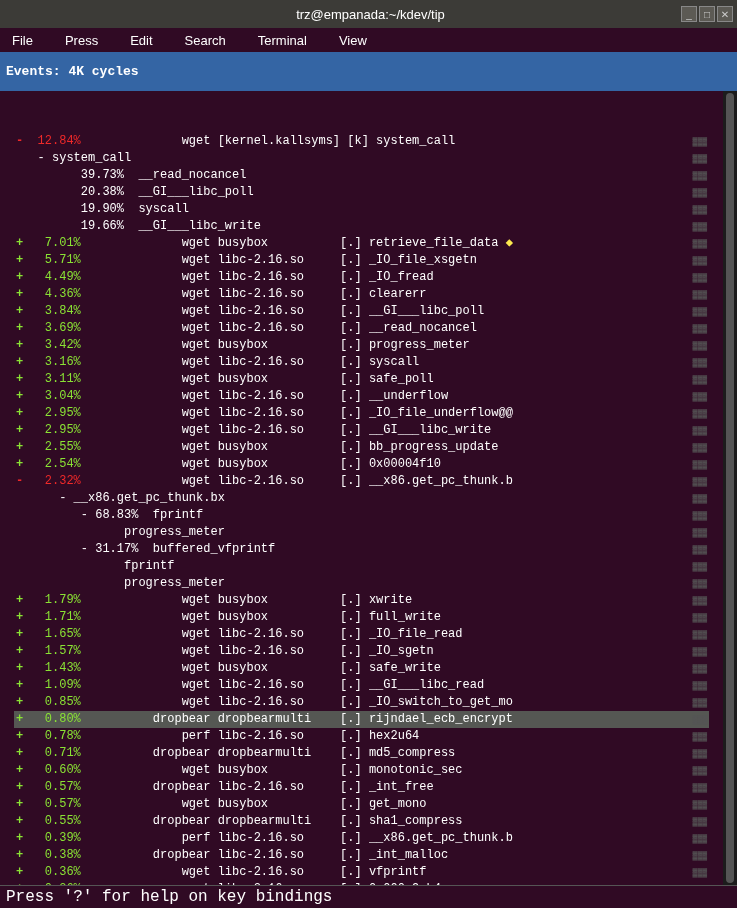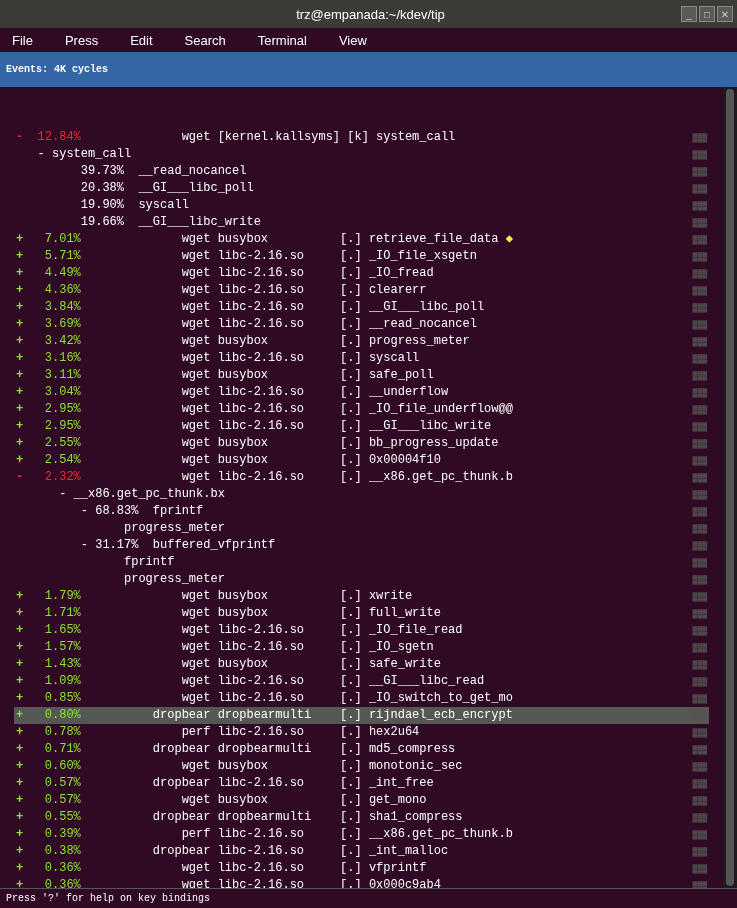--- a/index.html
+++ b/index.html
@@ -55,21 +55,21 @@
       align-items: center;
     }
     .menu-item {
       cursor: pointer;
       padding: 1px 4px;
     }
     #events-bar {
       background: #3465a4;
       color: #ffffff;
       font-family: 'Courier New', Courier, monospace;
-      font-size: 10px;
+      font-size: 13px;
       font-weight: bold;
       padding: 12px 6px;
       min-height: 22px;
       display: flex;
       align-items: center;
     }
     #content {
       flex: 1;
       background: #300a24;
       overflow: hidden;
@@ -116,21 +116,21 @@
       width: 8px;
       background: #555;
       margin: 2px;
       border-radius: 4px;
       position: relative;
     }
     #status-bar {
       background: #300a24;
       color: #ffffff;
       font-family: 'Courier New', Courier, monospace;
-      font-size: 10px;
+      font-size: 16px;
       padding: 2px 6px;
       min-height: 20px;
       display: flex;
       align-items: center;
       border-top: 1px solid #555;
     }
   </style>
 </head>
 <body>
 

